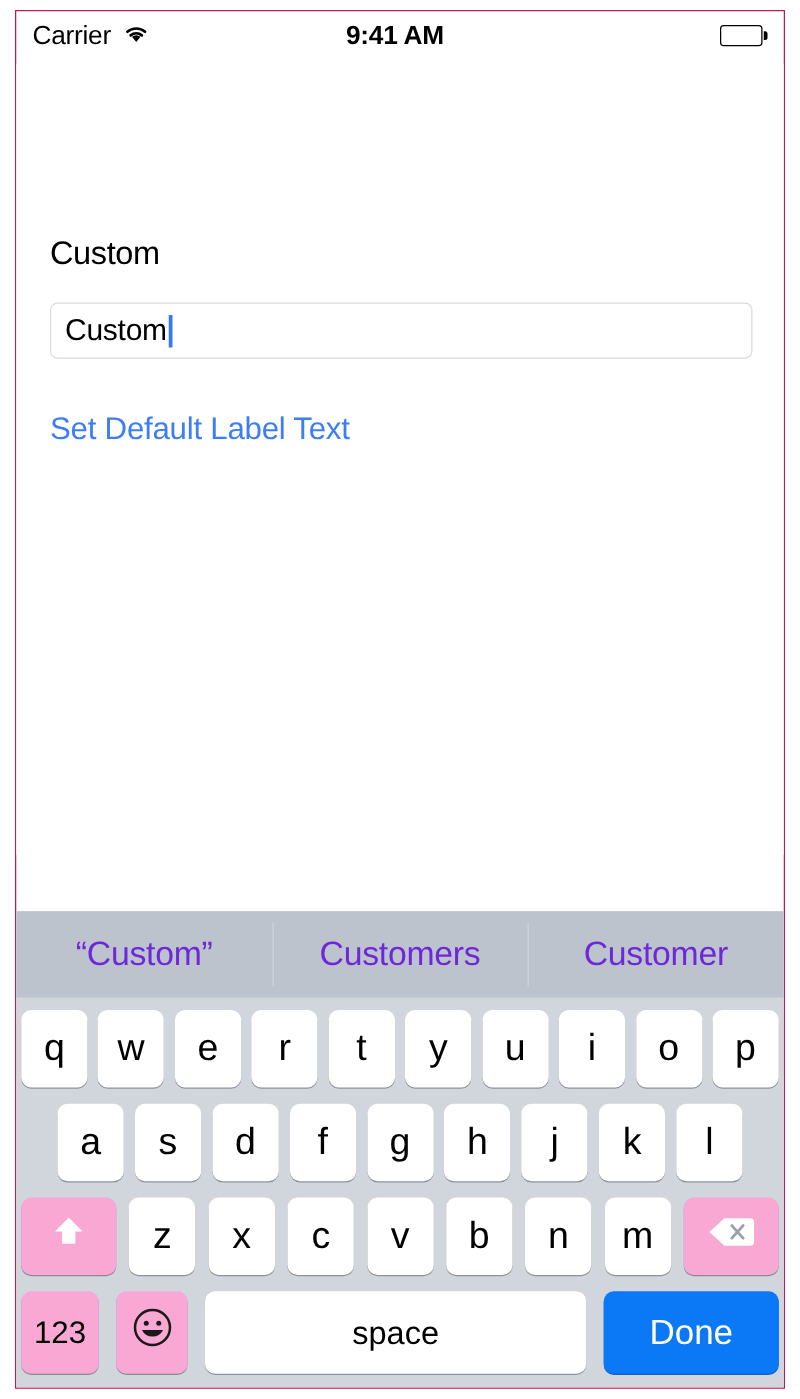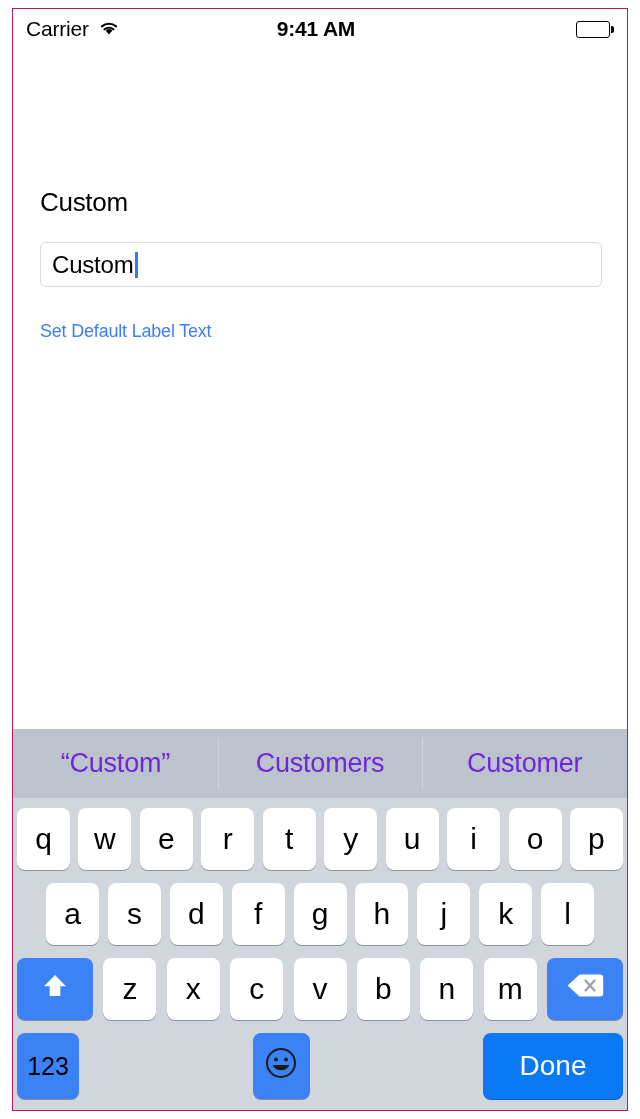--- a/index.html
+++ b/index.html
@@ -124,22 +124,22 @@
   }
   #text-caret {
     width: 3px;
     height: 26px;
     background: #3478f6;
     margin-left: 1px;
   }
   #default-link {
     position: absolute;
     left: 27px;
-    top: 270px;
-    font-size: 18px;
+    top: 278px;
+    font-size: 25px;
     color: #3e7ef4;
     letter-spacing: -0.2px;
   }
 
   
   #keyboard {
     position: absolute;
     left: 0;
     bottom: 0;
     width: 100%;
@@ -189,21 +189,21 @@
     display: flex;
     align-items: center;
     justify-content: center;
     font-size: 30px;
     color: #000;
     box-sizing: border-box;
     height: 62px;
   }
   .key.letter { width: 53px; }
   .key.dark {
-    background: #3b82f6;
+    background: #f9a8d4;
     box-shadow: 0 1px 0 #878c94;
   }
   .key.blue {
     background: #0b78f5;
     box-shadow: 0 1px 0 #0a62c8;
     color: #ffffff;
     font-size: 28px;
   }
 
   
@@ -323,18 +323,19 @@
         <div class="key dark emoji">
           <span class="emoji-glyph">
             <svg width="34" height="34" viewBox="0 0 34 34">
               <circle cx="17" cy="17" r="14" fill="none" stroke="#1a1a1a" stroke-width="2"></circle>
               <circle cx="12" cy="13.5" r="2" fill="#1a1a1a"></circle>
               <circle cx="22" cy="13.5" r="2" fill="#1a1a1a"></circle>
               <path d="M8.5 19 A9.5 9.5 0 0 0 25.5 19 Z" fill="#1a1a1a"></path>
             </svg>
           </span>
         </div>
+        <div class="key space">space</div>
         <div class="key blue done">Done</div>
       </div>
 
     </div>
   </div>
 </div>
 
 </body></html>

